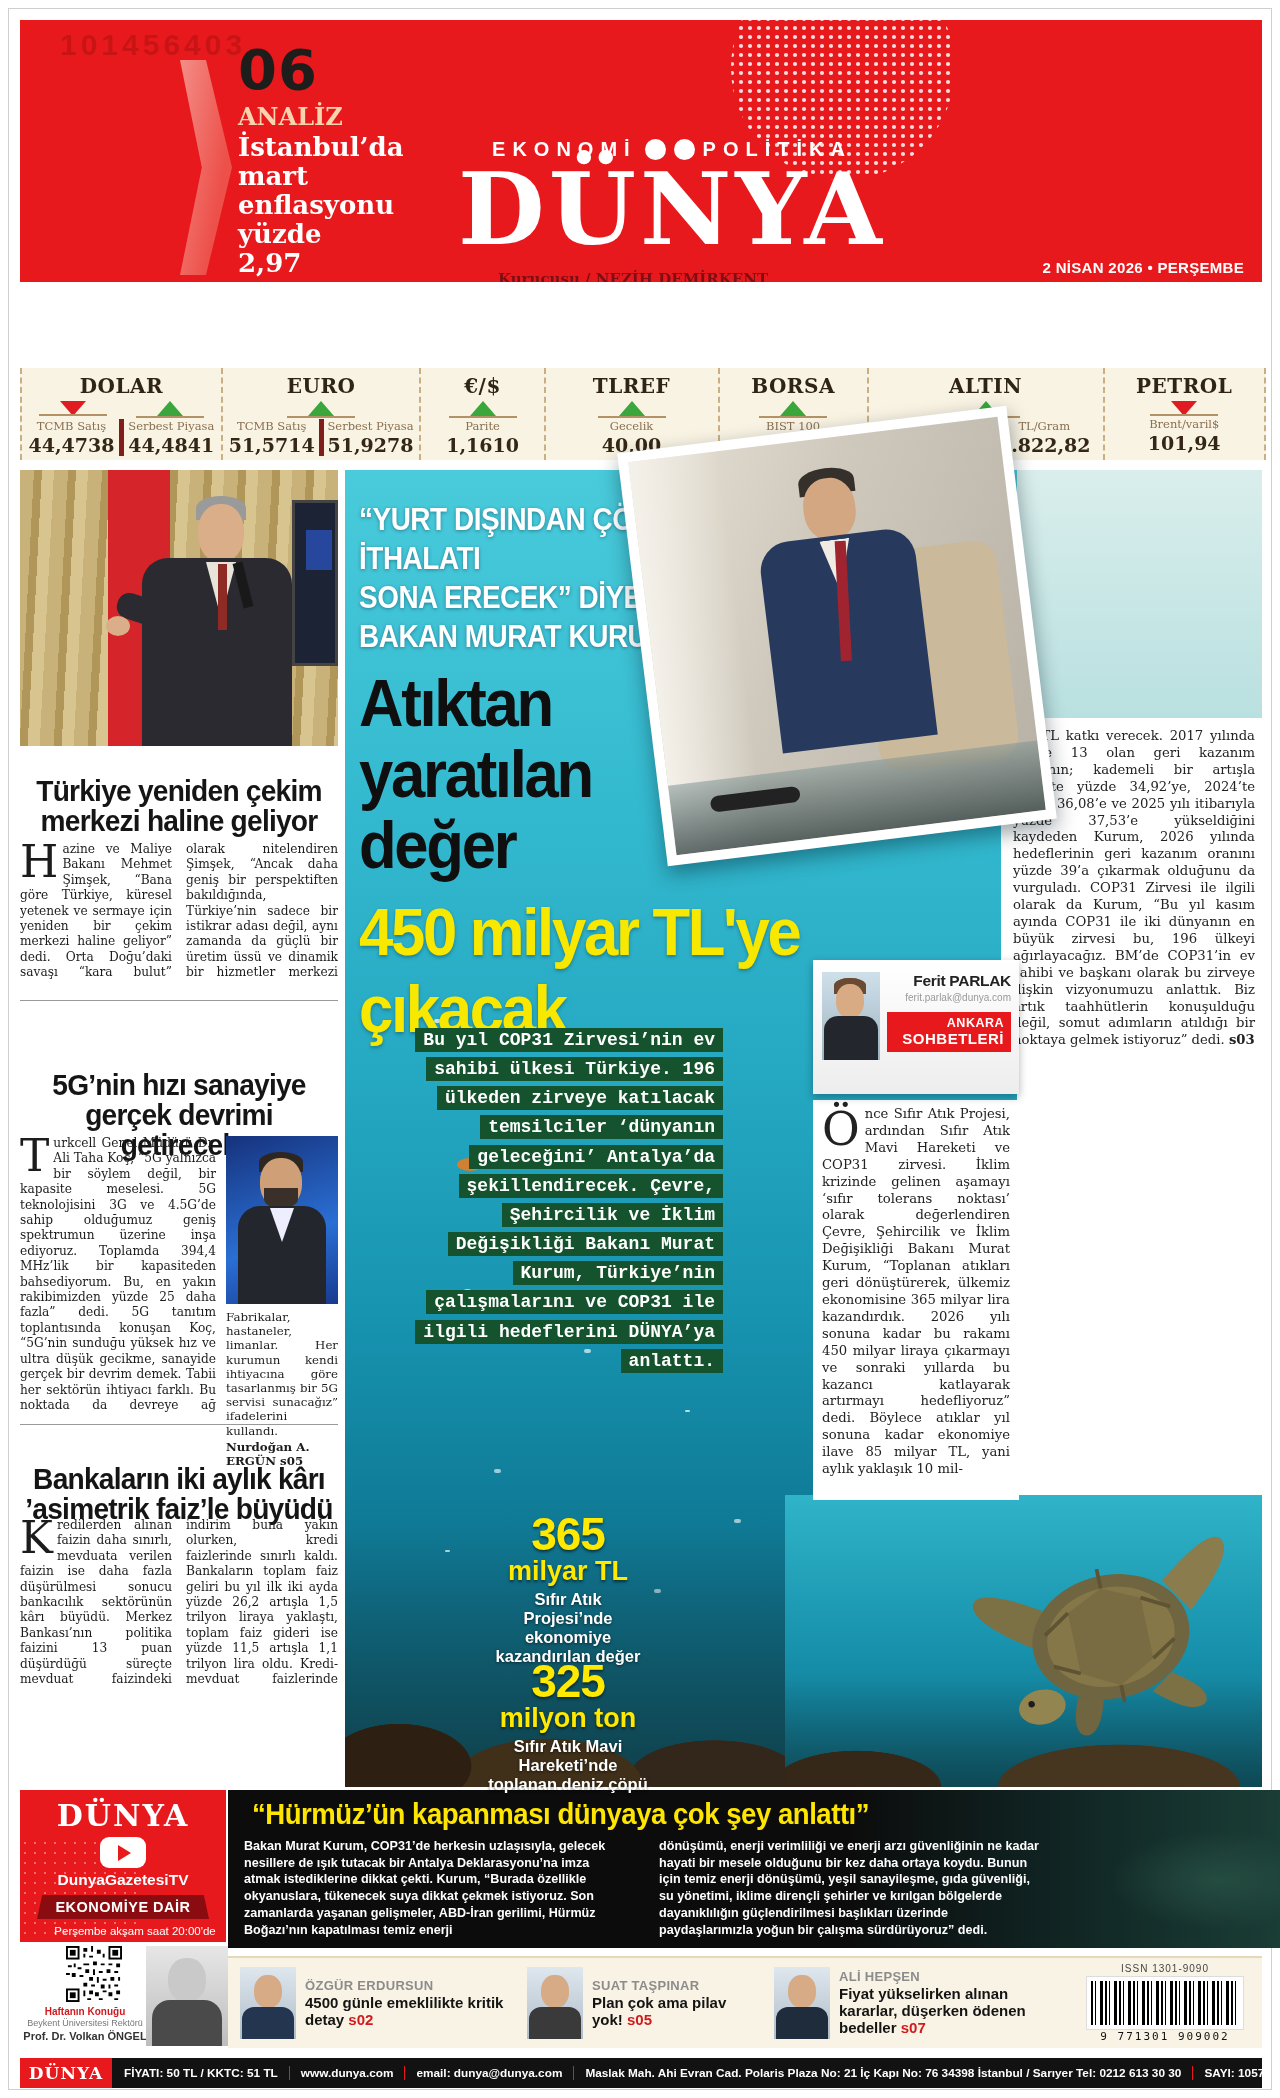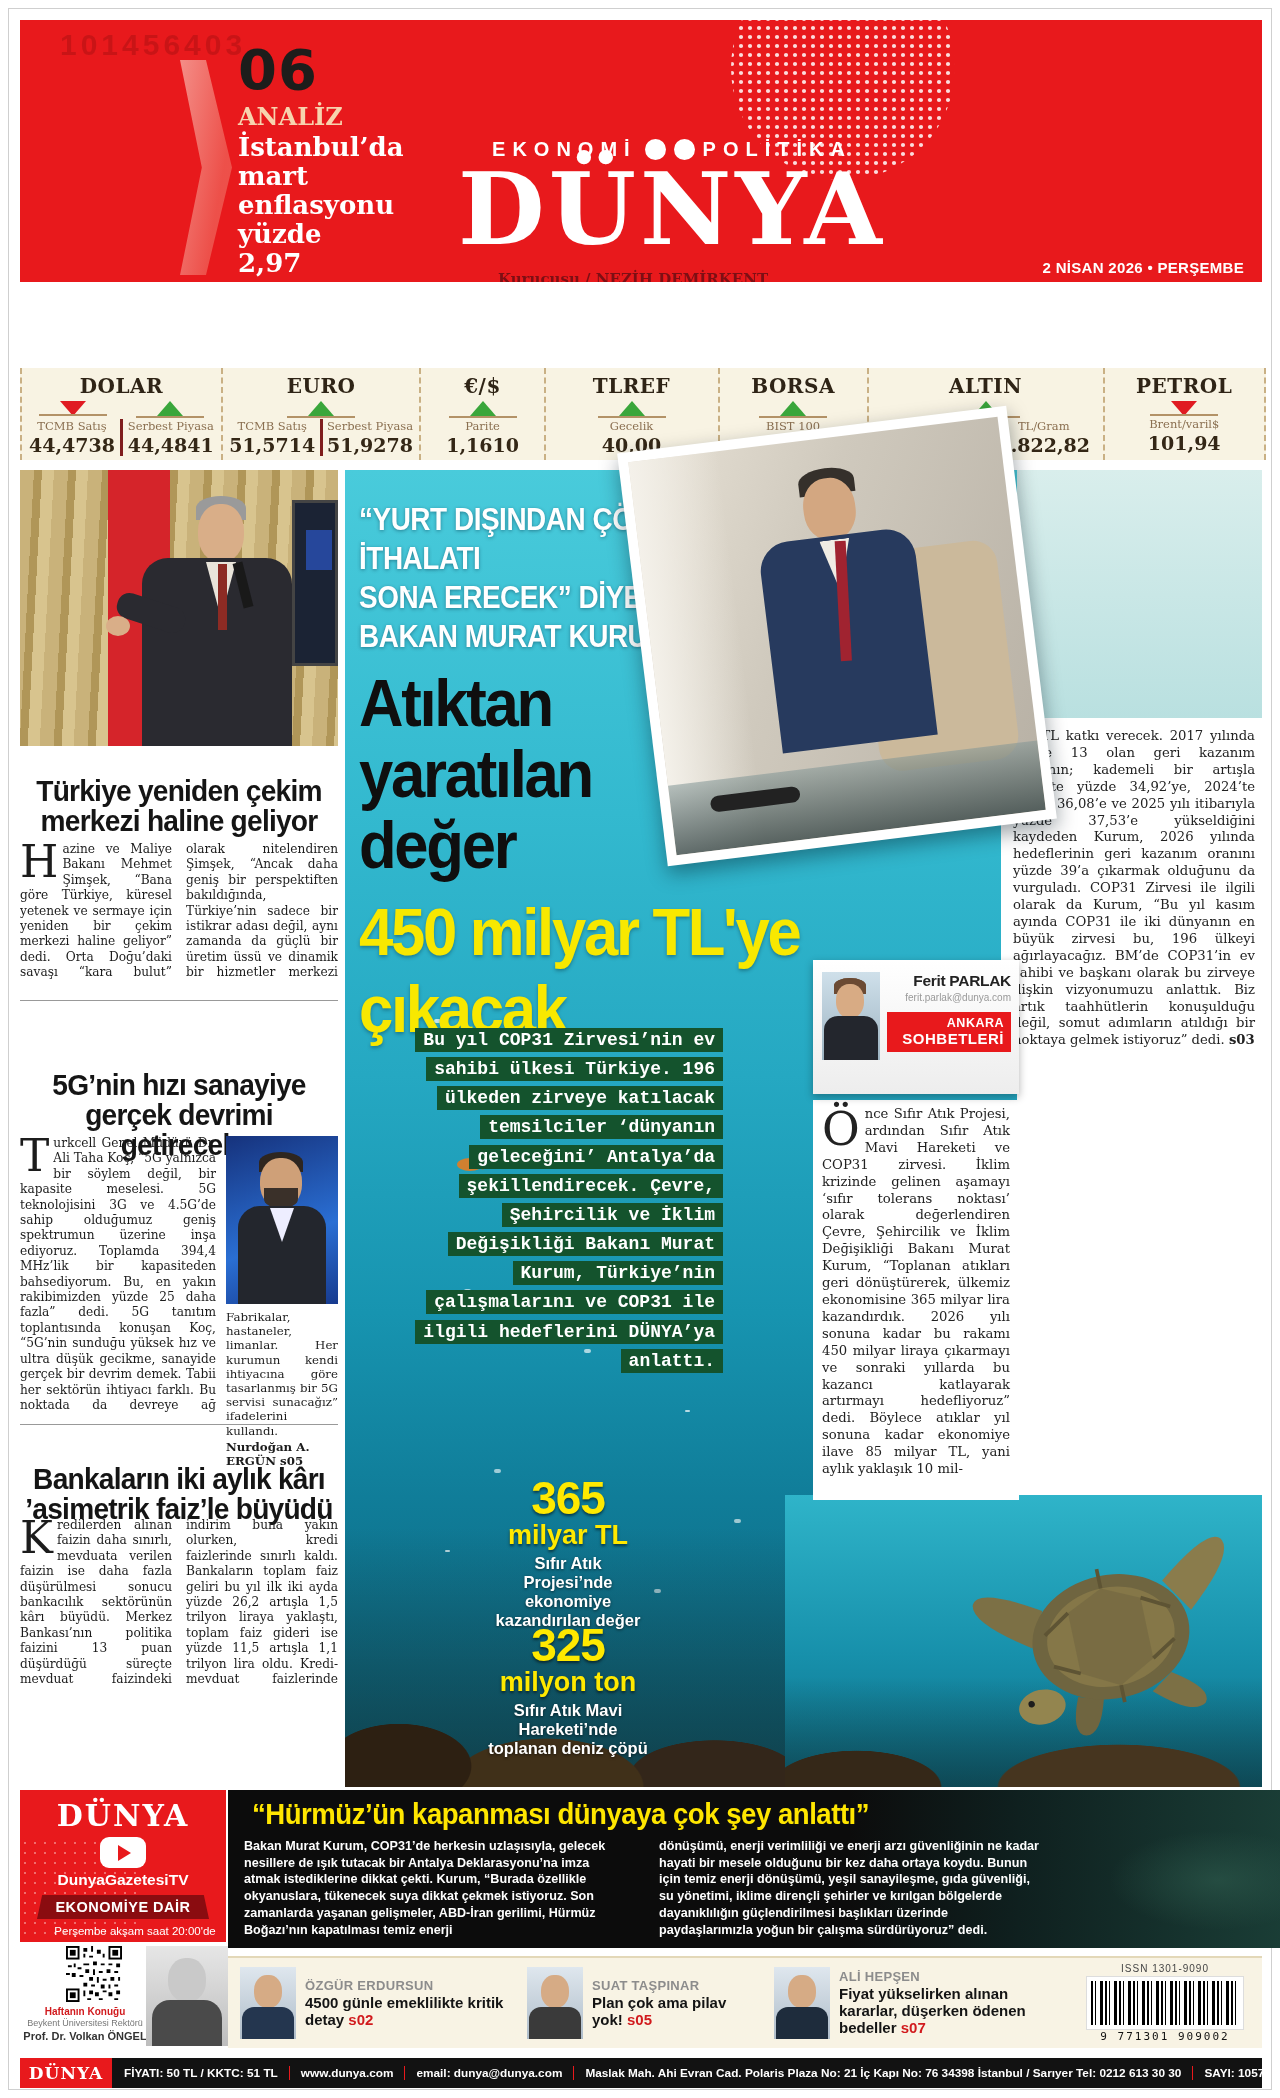--- a/index.html
+++ b/index.html
@@ -31,21 +31,21 @@
   .mkt{padding:6px 2px 4px;box-sizing:border-box;display:flex;flex-direction:column;}
   .mkt + .mkt{border-left:2px dashed #c9b084;}
   .mtitle{text-align:center;font-family:"DejaVu Serif",serif;font-weight:bold;font-size:20px;color:#2f2416;letter-spacing:.5px;}
   .trow{display:flex;justify-content:space-around;margin:3px 0 1px;}
   .tw{display:flex;flex-direction:column;align-items:center;}
   .tw::after{content:'';width:68px;height:2px;background:#b39267;}
   .tri-up{width:0;height:0;border-left:13px solid transparent;border-right:13px solid transparent;border-bottom:15px solid #3aa63b;}
   .tri-down{width:0;height:0;border-left:13px solid transparent;border-right:13px solid transparent;border-top:15px solid #e01b22;margin-bottom:-2px;}
   .mrow{display:flex;}
   .ent{flex:1;text-align:center;}
-  .ent + .ent{border-left:3px solid #7f1d1d;}
+  .ent + .ent{border-left:5px solid #7f1d1d;}
   .mlabel{font-family:"DejaVu Serif",serif;font-size:11.5px;color:#8a6f50;}
   .mvalue{font-family:"DejaVu Serif",serif;font-weight:bold;font-size:19px;color:#342716;margin-top:1px;}
 
   
   .serif{font-family:"DejaVu Serif","Liberation Serif",serif;font-size:12.2px;line-height:15.4px;text-align:justify;color:#1c1c1c;}
   .cols2{column-count:2;column-gap:14px;}
   .dc{float:left;font-family:"DejaVu Serif",serif;font-size:44px;line-height:36px;padding:2px 4px 0 0;}
   .ref{font-weight:bold;}
   .byl{display:block;font-weight:bold;margin-top:2px;text-align:left;}
   .hl{position:absolute;left:20px;width:318px;text-align:center;font-weight:bold;color:#151515;
@@ -121,21 +121,21 @@
   .kshirt{position:absolute;left:180px;top:102px;width:30px;height:52px;background:#f0ece4;clip-path:polygon(0 0,100% 0,50% 100%);}
   .ktie{position:absolute;left:191px;top:104px;width:11px;height:120px;background:#a02330;transform:rotate(4deg);}
   .ktable{position:absolute;left:0;bottom:0;width:100%;height:70px;background:linear-gradient(180deg,rgba(130,150,150,.55),rgba(60,75,75,.8));}
   .kdev{position:absolute;left:40px;bottom:38px;width:90px;height:16px;border-radius:8px;background:#222;}
 
   .cap-wrap{position:absolute;left:44px;top:556px;width:334px;text-align:right;line-height:1.62;z-index:6;}
   .cap-strip{display:inline;background:#14532d;color:#fff;font-family:Liberation Mono, monospace;font-weight:bold;
       font-size:18px;padding:2px 8px;-webkit-box-decoration-break:clone;box-decoration-break:clone;}
 
   .stat{position:absolute;width:210px;text-align:center;z-index:6;}
-  .stat .v{font-size:46px;color:#ffe900;font-weight:bold;line-height:1;letter-spacing:-1px;text-shadow:0 2px 3px rgba(0,0,0,.55);}
+  .stat .v{font-size:46px;color:#ffe900;font-weight:bold;line-height:1;letter-spacing:-1px;text-shadow:0 2px 3px rgba(0,0,0,.55);margin-top:36px;}
   .stat .u{font-size:27px;color:#ffe900;font-weight:bold;line-height:1.05;text-shadow:0 2px 3px rgba(0,0,0,.55);}
   .stat .d{font-size:16.5px;color:#fff;font-weight:bold;line-height:1.15;width:160px;margin:5px auto 0;text-shadow:0 1px 3px rgba(0,0,0,.6);}
 
   .wcol{position:absolute;background:#fff;box-sizing:border-box;z-index:4;}
   .wcol-right{left:656px;top:248px;width:266px;height:360px;padding:10px 12px;}
   .wcol-mid{left:468px;top:630px;width:206px;height:400px;padding:6px 9px;}
   .fserif{font-family:"DejaVu Serif","Liberation Serif",serif;font-size:13.2px;line-height:16.9px;text-align:justify;color:#222;}
 
   .fpanel{position:absolute;left:468px;top:490px;width:206px;height:134px;background:linear-gradient(180deg,#fff,#ededed);
       box-shadow:0 3px 8px rgba(0,0,0,.3);z-index:5;}

